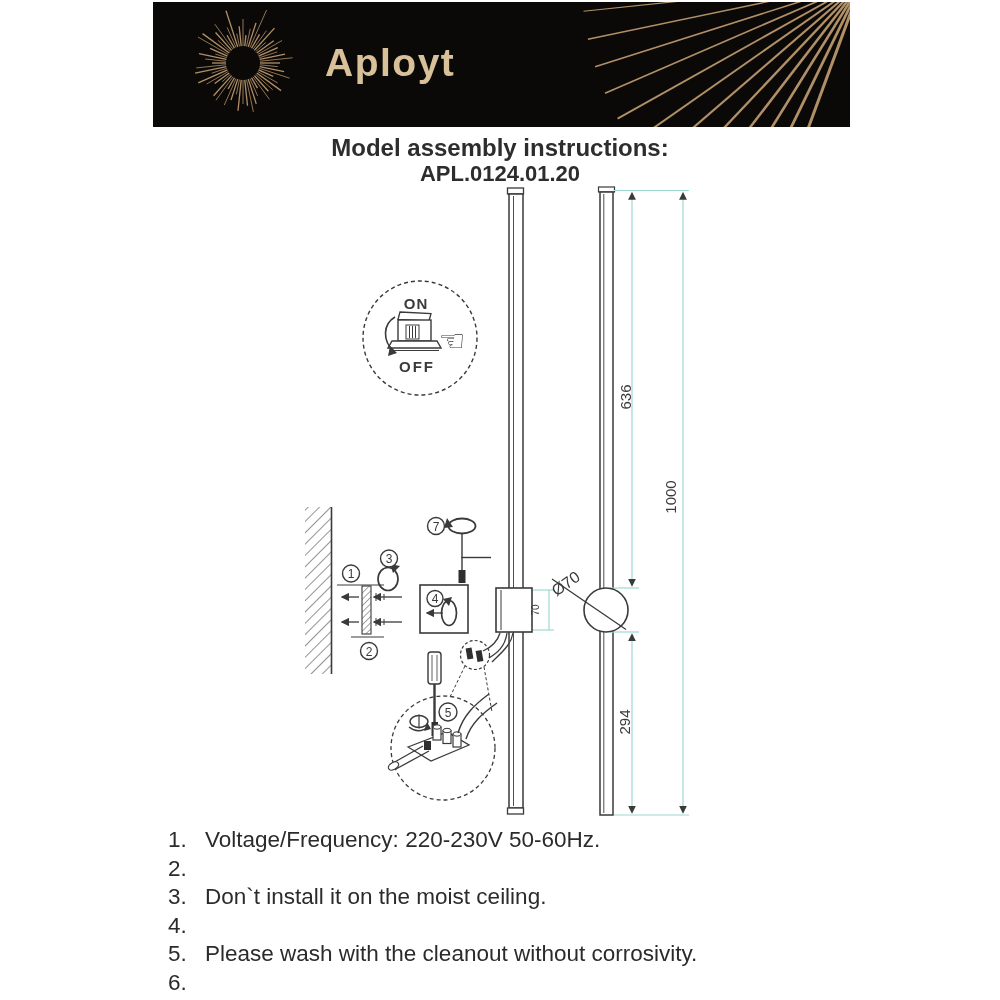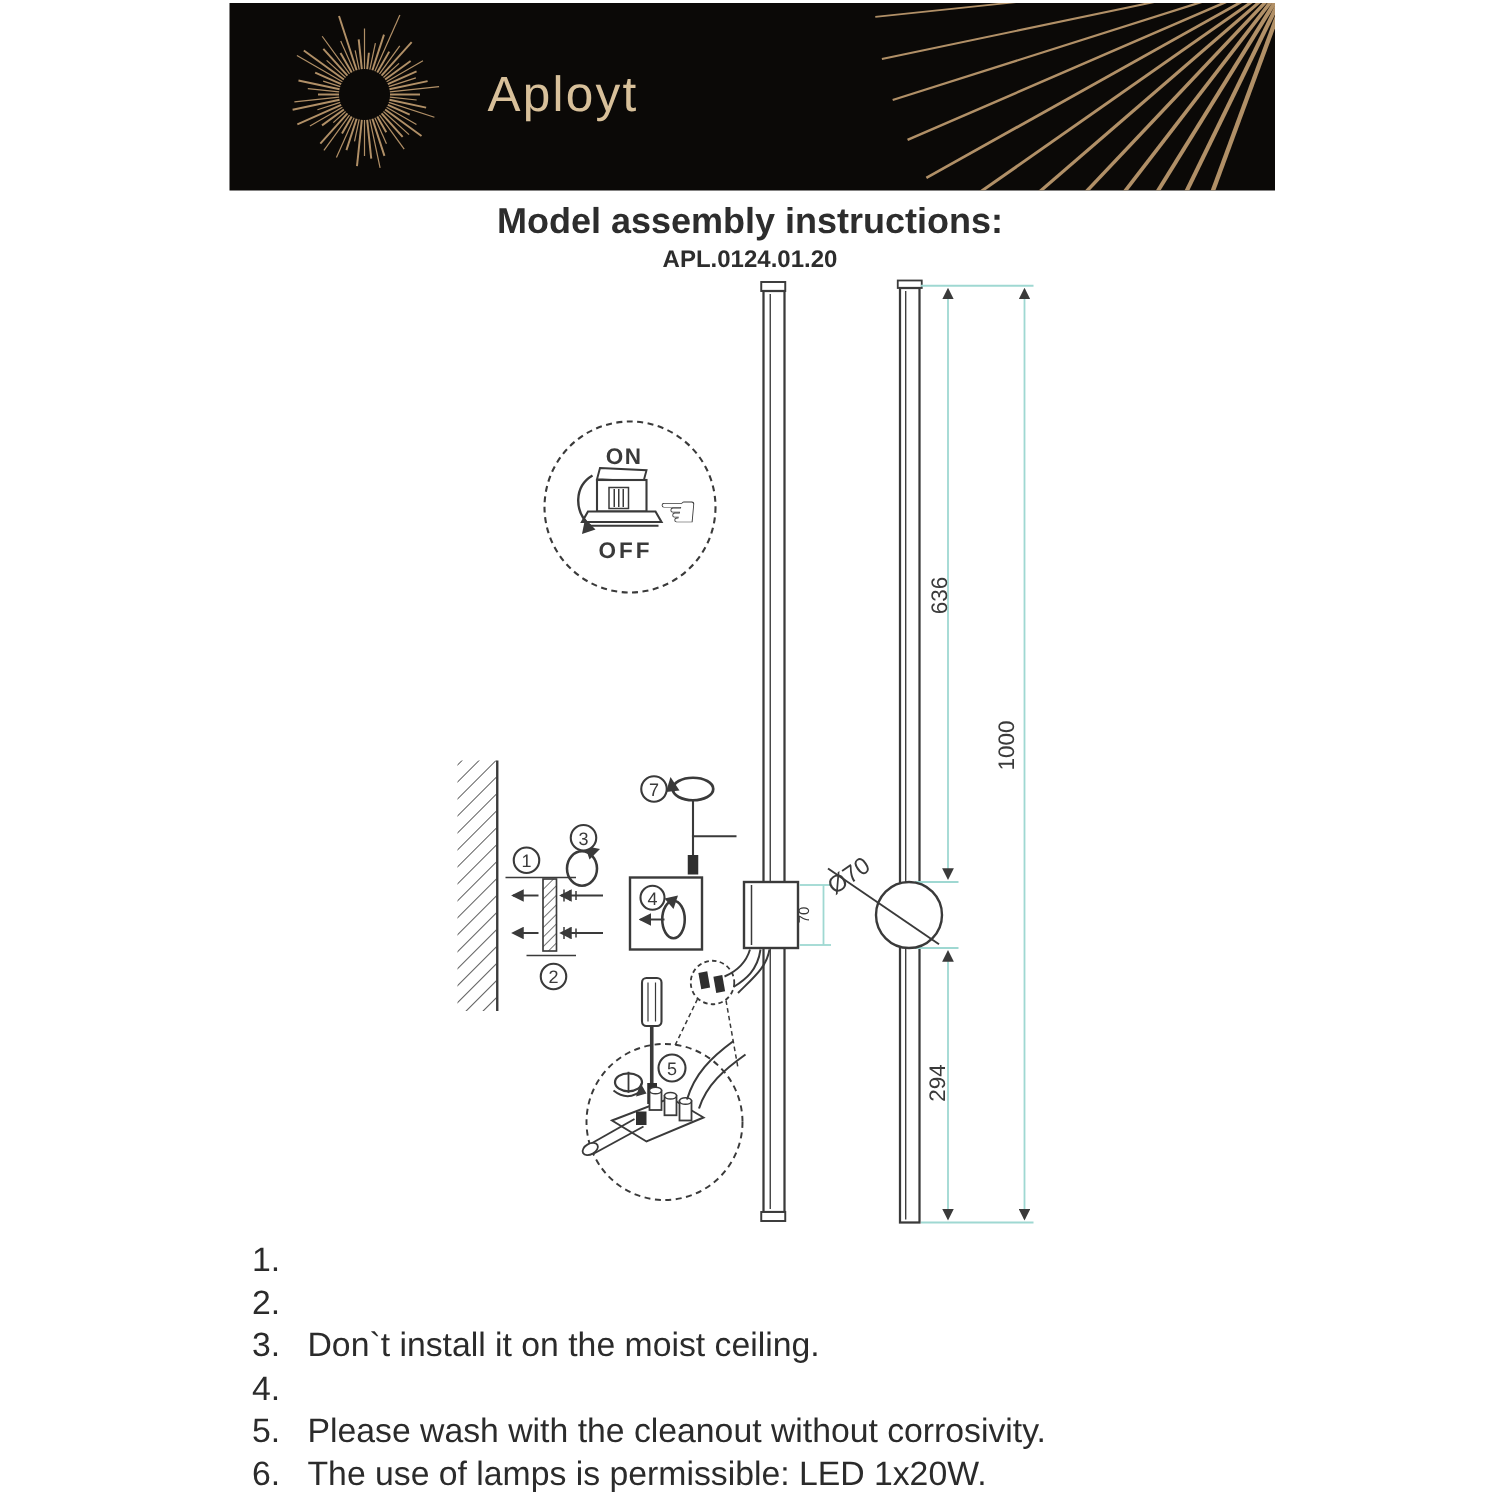--- a/index.html
+++ b/index.html
@@ -7,28 +7,28 @@
     width:1000px;height:1000px;position:relative;background:#ffffff;
     font-family:"Liberation Sans", sans-serif;color:#2e2e2e;overflow:hidden;
   }
   .header{
     position:absolute;left:153px;top:2px;width:697px;height:125px;
     background:#0b0907;overflow:hidden;
   }
   .header svg{position:absolute;left:0;top:0;}
   .brand{
     position:absolute;left:172px;top:50%;transform:translateY(-55%);
-    font-size:33px;font-weight:400;letter-spacing:1.5px;color:#d8c09a;
+    font-size:39px;font-weight:700;letter-spacing:1.5px;color:#d8c09a;
   }
   .title-block{
     position:absolute;left:0;top:134px;width:1000px;text-align:center;
     color:#2d2d2d;font-weight:600;
   }
   .title-block .heading{font-size:24px;line-height:27px;}
-  .title-block .model{font-size:16px;line-height:25px;}
+  .title-block .model{font-size:22px;line-height:25px;}
   .diagram{position:absolute;left:0;top:0;}
   .instructions{
     position:absolute;left:168px;top:826px;width:690px;
     font-size:22.5px;color:#2b2b2b;
   }
   .instructions .row{display:flex;line-height:28.6px;}
   .instructions .inum{width:37px;flex:none;}
   svg text{fill:#3a3a3a;}
 </style>
 </head>
@@ -283,32 +283,32 @@
     <rect x="466.5" y="648" width="6" height="11" transform="rotate(-10 469.5 653.5)" fill="#2f2f2f"></rect>
     <rect x="476.5" y="650.5" width="6" height="11" transform="rotate(-10 479.5 656)" fill="#2f2f2f"></rect>
     <line x1="465" y1="666" x2="450" y2="697" stroke="#3a3a3a" stroke-width="1" stroke-dasharray="3 2.2"></line>
     <line x1="484" y1="667" x2="492" y2="712" stroke="#3a3a3a" stroke-width="1" stroke-dasharray="3 2.2"></line>
   </g>
 </svg>
 
 <div class="instructions">
   <div class="row">
     <span class="inum">1.</span>
+    <span>Voltage/Frequency: 220-230V 50-60Hz.</span>
   </div>
   <div class="row">
     <span class="inum">2.</span>
   </div>
   <div class="row">
     <span class="inum">3.</span>
     <span>Don`t install it on the moist ceiling.</span>
   </div>
   <div class="row">
     <span class="inum">4.</span>
   </div>
   <div class="row">
     <span class="inum">5.</span>
     <span>Please wash with the cleanout without corrosivity.</span>
   </div>
   <div class="row">
     <span class="inum">6.</span>
-    <span>The use of lamps is permissible: LED 1x20W.</span>
   </div>
 </div>
 
 </body></html>

